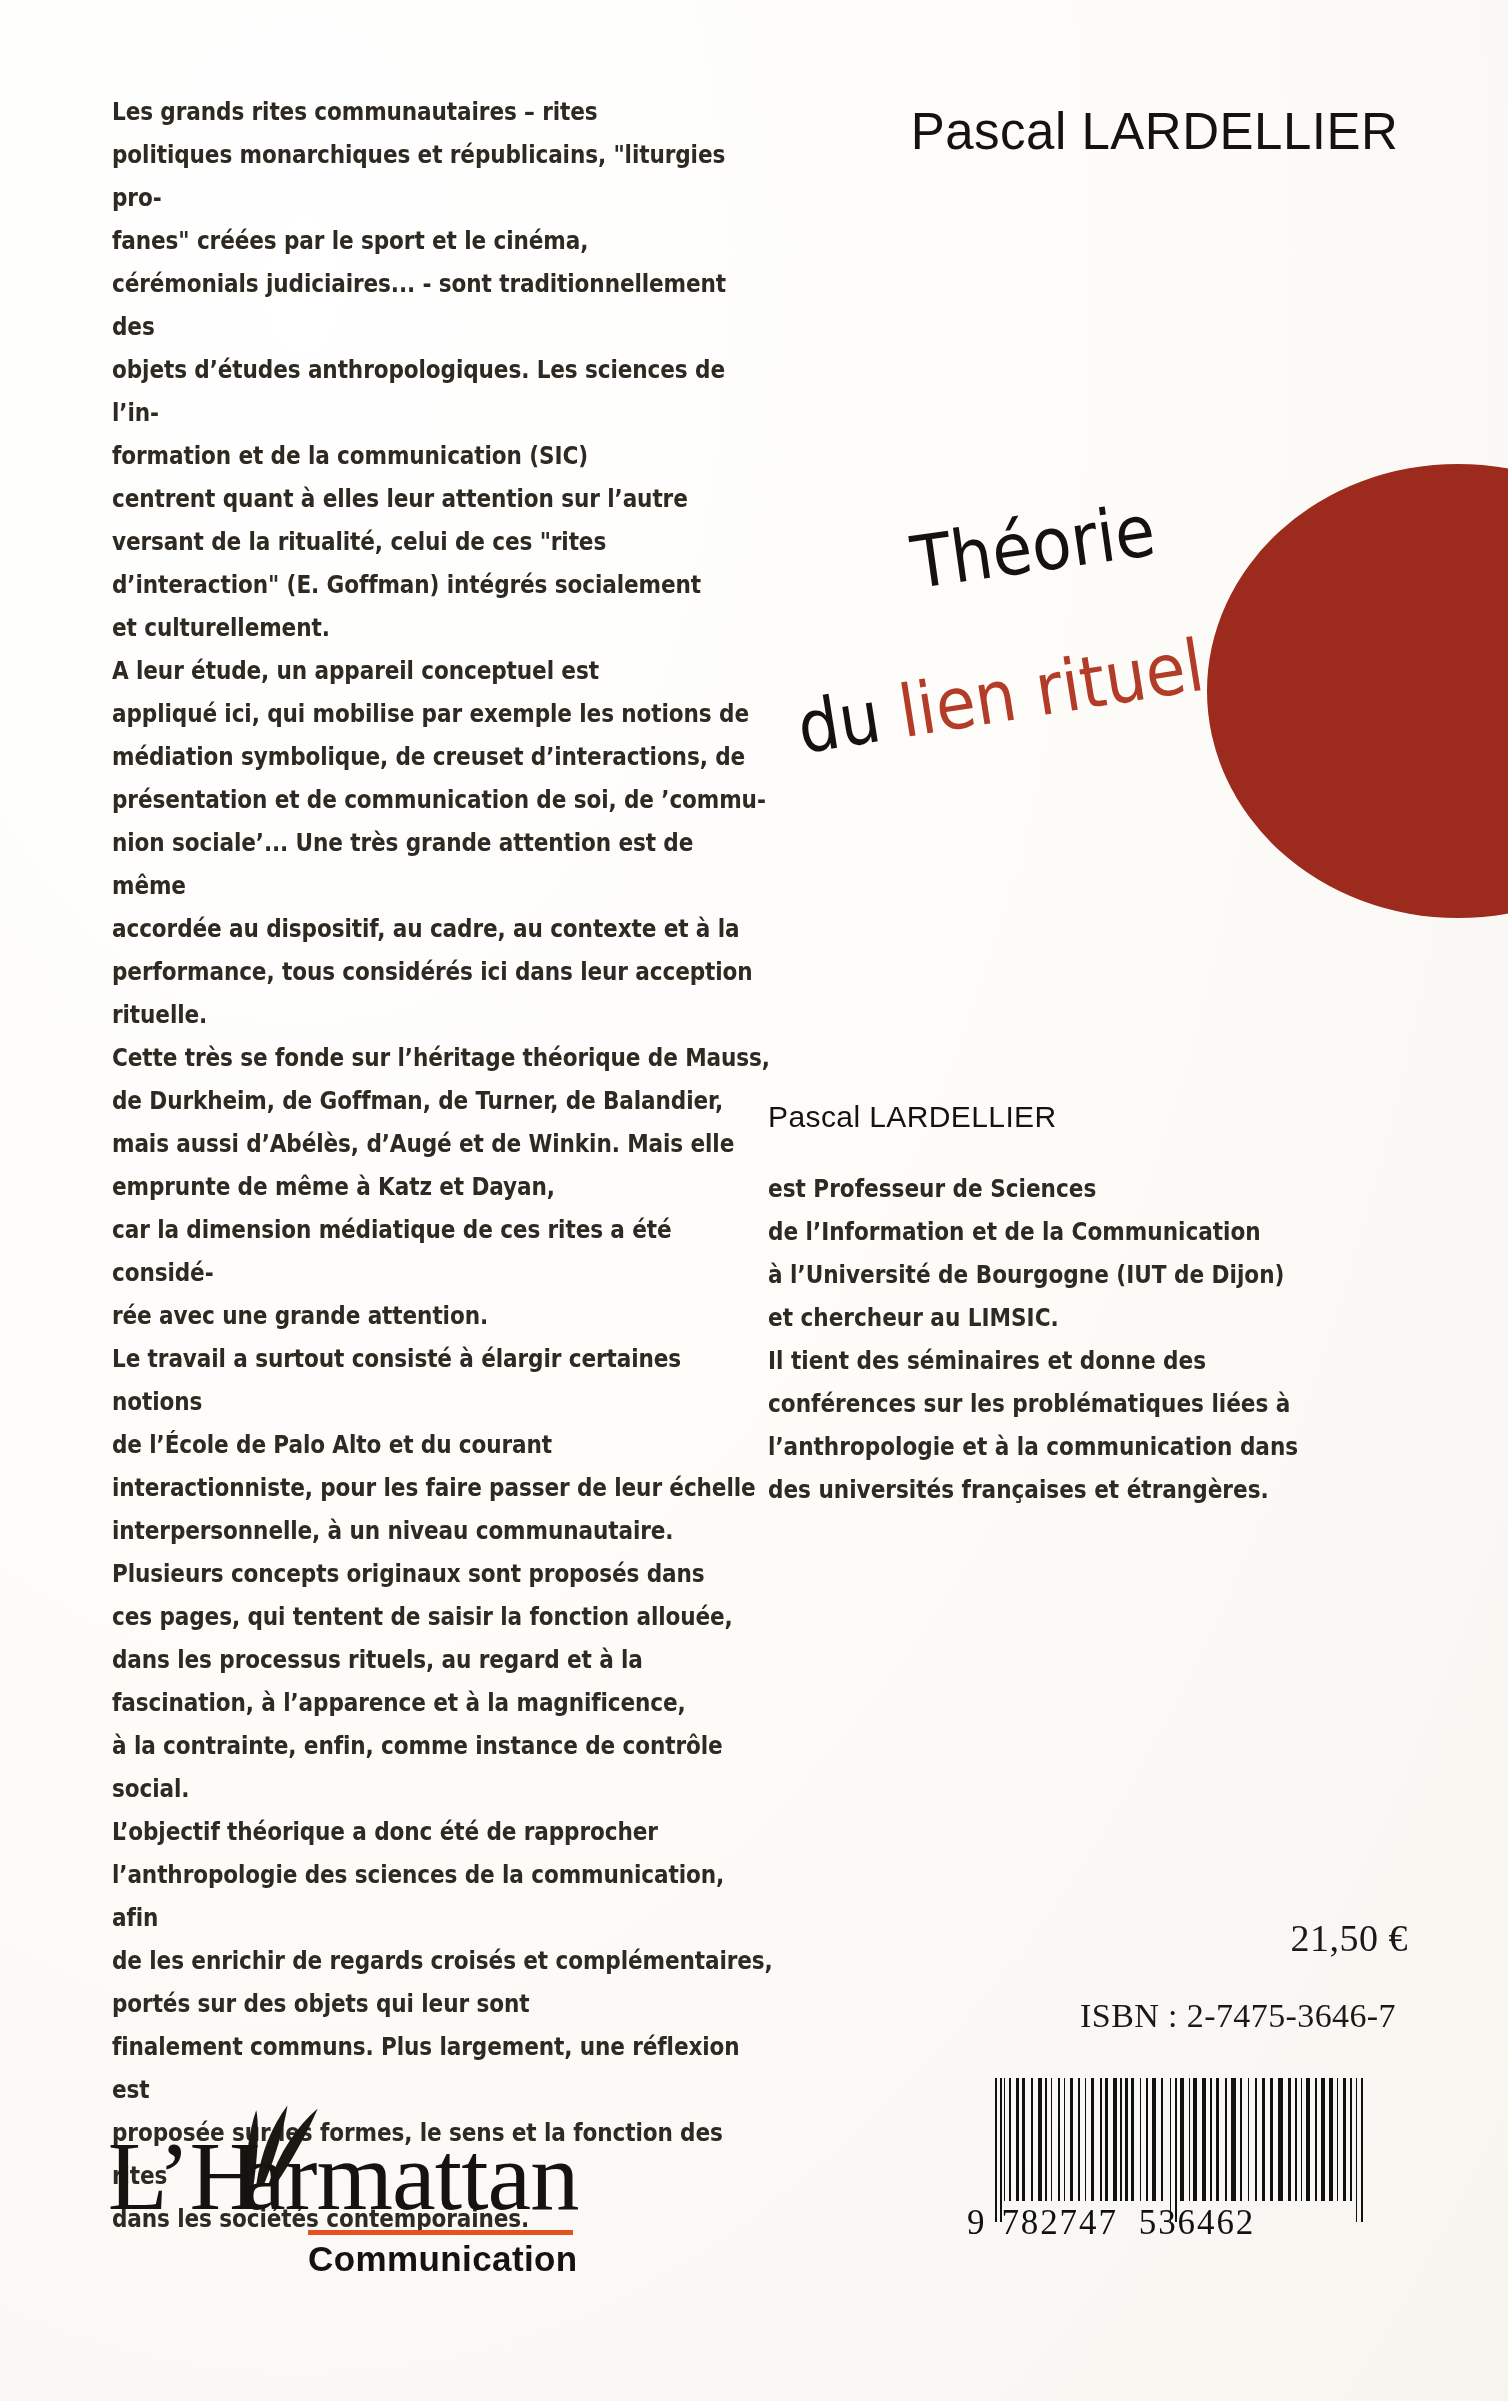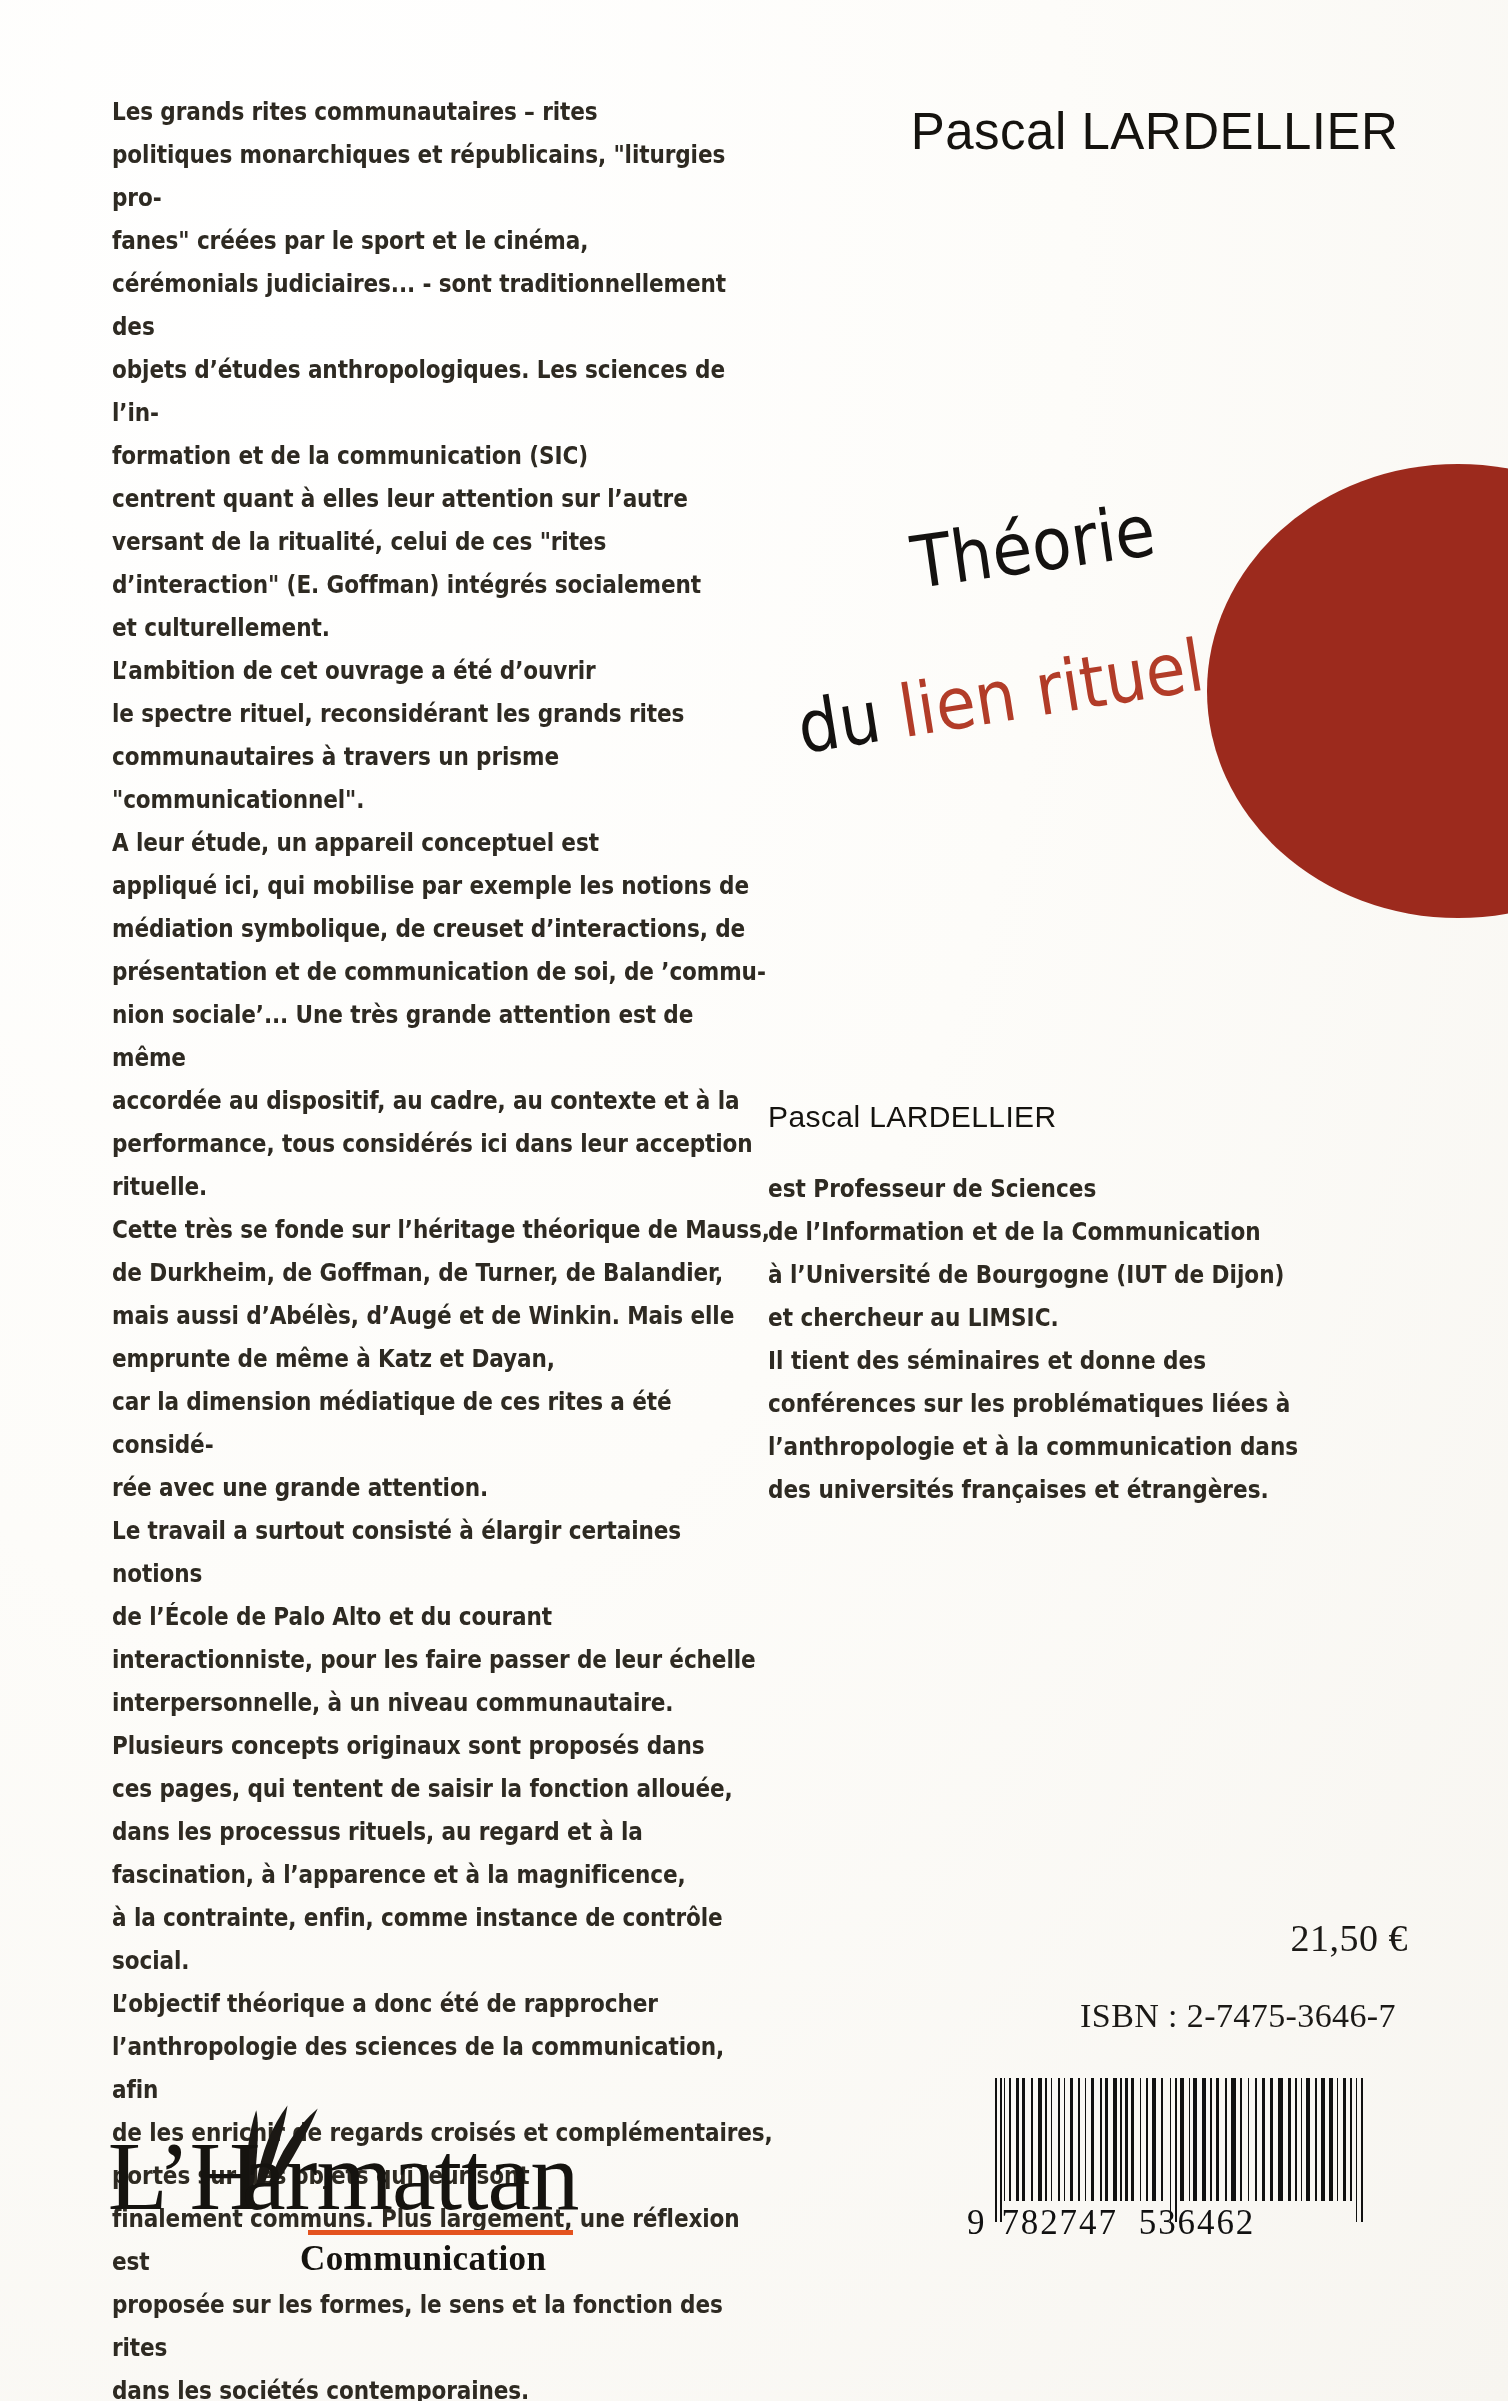--- a/index.html
+++ b/index.html
@@ -212,23 +212,23 @@
   #logo {
     position: absolute;
     left: 102px;
     top: 2097px;
     width: 492px;
     height: 180px;
   }
   #logo svg { display: block; }
   #logo-sub {
     position: absolute;
-    left: 198px;
+    left: 206px;
     top: 142px;
-    font-family: Liberation Serif, serif;
+    font-family: Liberation Sans, sans-serif;
     font-stretch: condensed;
     font-weight: 700;
     font-size: 35px;
     color: #15130f;
     letter-spacing: 0.4px;
   }
   #logo-rule {
     position: absolute;
     left: 206px;
     top: 133px;
@@ -261,24 +261,20 @@
     <p class="para">Les grands rites communautaires – rites
 politiques monarchiques et républicains, "liturgies pro-
 fanes" créées par le sport et le cinéma,
 cérémonials judiciaires... - sont traditionnellement des
 objets d’études anthropologiques. Les sciences de l’in-
 formation et de la communication (SIC)
 centrent quant à elles leur attention sur l’autre
 versant de la ritualité, celui de ces "rites
 d’interaction" (E. Goffman) intégrés socialement
 et culturellement.</p>
-    <p class="para">L’ambition de cet ouvrage a été d’ouvrir
-le spectre rituel, reconsidérant les grands rites
-communautaires à travers un prisme
-"communicationnel".</p>
     <p class="para">A leur étude, un appareil conceptuel est
 appliqué ici, qui mobilise par exemple les notions de
 médiation symbolique, de creuset d’interactions, de
 présentation et de communication de soi, de ’commu-
 nion sociale’... Une très grande attention est de même
 accordée au dispositif, au cadre, au contexte et à la
 performance, tous considérés ici dans leur acception
 rituelle.</p>
     <p class="para">Cette très se fonde sur l’héritage théorique de Mauss,
 de Durkheim, de Goffman, de Turner, de Balandier,

